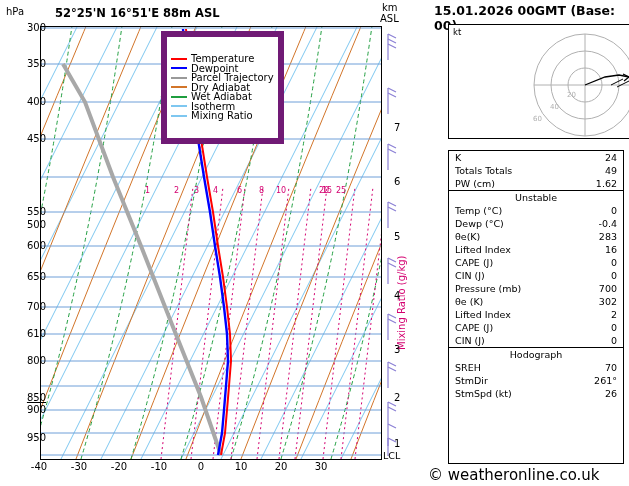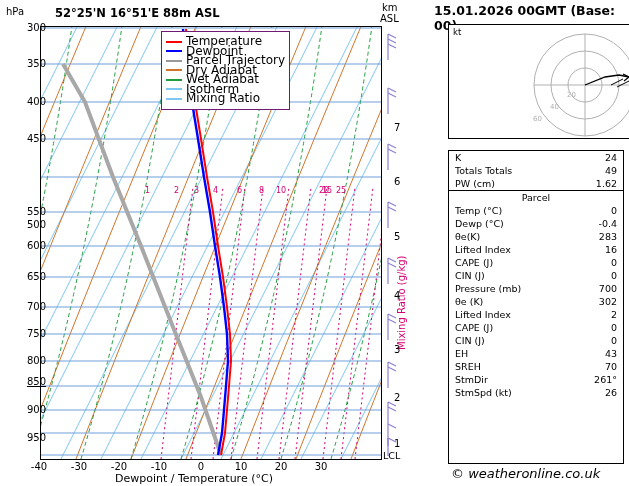--- a/index.html
+++ b/index.html
@@ -7,33 +7,33 @@
   .abs{position:absolute;}
   
   #skewt-panel{left:0;top:0;width:430px;height:426px;}
   #plot-area{left:40px;top:26px;width:340px;height:432px;border:1px solid #000;background:#fff;overflow:hidden;}
   .ylabel{position:absolute;right:384px;text-align:right;width:36px;font-size:10px;color:#000;}
   .xlabel{position:absolute;font-size:10px;color:#000;text-align:center;width:30px;}
   .axis-title{position:absolute;font-size:11px;color:#000;}
   .hpa-lab{position:absolute;left:6px;top:6px;font-size:10px;}
   .km-lab{position:absolute;font-size:10px;}
   
-  #legend{position:absolute;left:120px;top:4px;background:#fff;border:1px solid #701a75;padding:5px 4px;font-size:12px;line-height:9.5px;}
+  #legend{position:absolute;left:120px;top:4px;background:#fff;border:6px solid #701a75;padding:17px 4px;font-size:10px;line-height:9.5px;}
   #legend .row{display:flex;align-items:center;height:9.5px;}
   #legend .sw{width:16px;height:0;border-top:2px solid #000;margin-right:4px;}
   
   #km-col{left:382px;top:26px;width:46px;height:432px;}
   
   #title{position:absolute;left:434px;top:3px;font-size:12.5px;font-weight:bold;}
   #hodo-box{position:absolute;left:448px;top:24px;width:174px;height:113px;border:1px solid #000;background:#fff;padding-left:44px;}
   #data-box{position:absolute;left:448px;top:150px;width:174px;height:312px;border:1px solid #000;background:#fff;font-size:9.5px;}
   .drow{display:flex;justify-content:space-between;padding:0 6px;height:13px;line-height:13px;}
   .dhdr{text-align:center;height:13px;line-height:13px;font-size:9.5px;}
   .sep{border-top:1px solid #000;}
-  #copyright{position:absolute;left:451px;top:466px;font-size:13px;font-style:italic;}
+  #copyright{position:absolute;left:428px;top:466px;font-size:15px;}
   .mixlab{position:absolute;font-size:8px;color:#d40070;}
   #mix-axis-title{position:absolute;font-size:10px;color:#d40070;transform:rotate(-90deg);transform-origin:0 0;white-space:nowrap;}
   #lcl-lab{position:absolute;font-size:9.5px;}
 </style>
 </head>
 <body>
 
 <div class="abs" id="skewt-panel">
 
   <div class="hpa-lab">hPa</div>
@@ -176,36 +176,35 @@
 
   <div class="ylabel" style="top:22px;">300</div>
   <div class="ylabel" style="top:58px;">350</div>
   <div class="ylabel" style="top:96px;">400</div>
   <div class="ylabel" style="top:133px;">450</div>
   <div class="ylabel" style="top:171px;margin-top:48px;">500</div>
   <div class="ylabel" style="top:206px;">550</div>
   <div class="ylabel" style="top:240px;">600</div>
   <div class="ylabel" style="top:271px;">650</div>
   <div class="ylabel" style="top:301px;">700</div>
-  <div class="ylabel" style="top:328px;">750</div>
+  <div class="ylabel" style="top:328px;">610</div>
   <div class="ylabel" style="top:355px;">800</div>
-  <div class="ylabel" style="top:376px;text-decoration:underline;">850</div>
+  <div class="ylabel" style="top:392px;text-decoration:underline;">850</div>
   <div class="ylabel" style="top:404px;">900</div>
   <div class="ylabel" style="top:432px;">950</div>
 
   <div class="xlabel" style="left:24px;top:461px;">-40</div>
   <div class="xlabel" style="left:64px;top:461px;">-30</div>
   <div class="xlabel" style="left:104px;top:461px;">-20</div>
   <div class="xlabel" style="left:144px;top:461px;">-10</div>
   <div class="xlabel" style="left:186px;top:461px;">0</div>
   <div class="xlabel" style="left:226px;top:461px;">10</div>
   <div class="xlabel" style="left:266px;top:461px;">20</div>
   <div class="xlabel" style="left:306px;top:461px;">30</div>
 
-  <div class="axis-title" style="left:115px;top:472px;">Dewpoint / Temperature (°C)</div>
 
   <div id="mix-axis-title" style="left:396px;top:350px;">Mixing Ratio (g/kg)</div>
 
   <div class="abs" id="km-col">
     <div class="km-lab" style="left:0px;top:-24px;">km</div>
     <div class="km-lab" style="left:-2px;top:-13px;">ASL</div>
     <div class="km-lab" style="left:12px;top:96px;">7</div>
     <div class="km-lab" style="left:12px;top:150px;">6</div>
     <div class="km-lab" style="left:12px;top:205px;">5</div>
     <div class="km-lab" style="left:12px;top:264px;">4</div>
@@ -300,21 +299,21 @@
     </div>
   <div class="drow">
       <span>Totals Totals</span>
       <span>49</span>
     </div>
   <div class="drow">
       <span>PW (cm)</span>
       <span>1.62</span>
     </div>
 
-  <div class="dhdr sep">Parcel</div>
+  <div class="dhdr sep">Unstable</div>
   <div class="drow">
       <span>Temp (°C)</span>
       <span>0</span>
     </div>
   <div class="drow">
       <span>Dewp (°C)</span>
       <span>-0.4</span>
     </div>
   <div class="drow">
       <span>θe(K)</span>
@@ -347,24 +346,21 @@
     </div>
   <div class="drow">
       <span>CAPE (J)</span>
       <span>0</span>
     </div>
   <div class="drow">
       <span>CIN (J)</span>
       <span>0</span>
     </div>
 
-  <div class="drow">
-      <span>EH</span>
-      <span>43</span>
-    </div>
+  <div class="dhdr sep">Hodograph</div>
   <div class="drow">
       <span>SREH</span>
       <span>70</span>
     </div>
   <div class="drow">
       <span>StmDir</span>
       <span>261°</span>
     </div>
   <div class="drow">
       <span>StmSpd (kt)</span>

